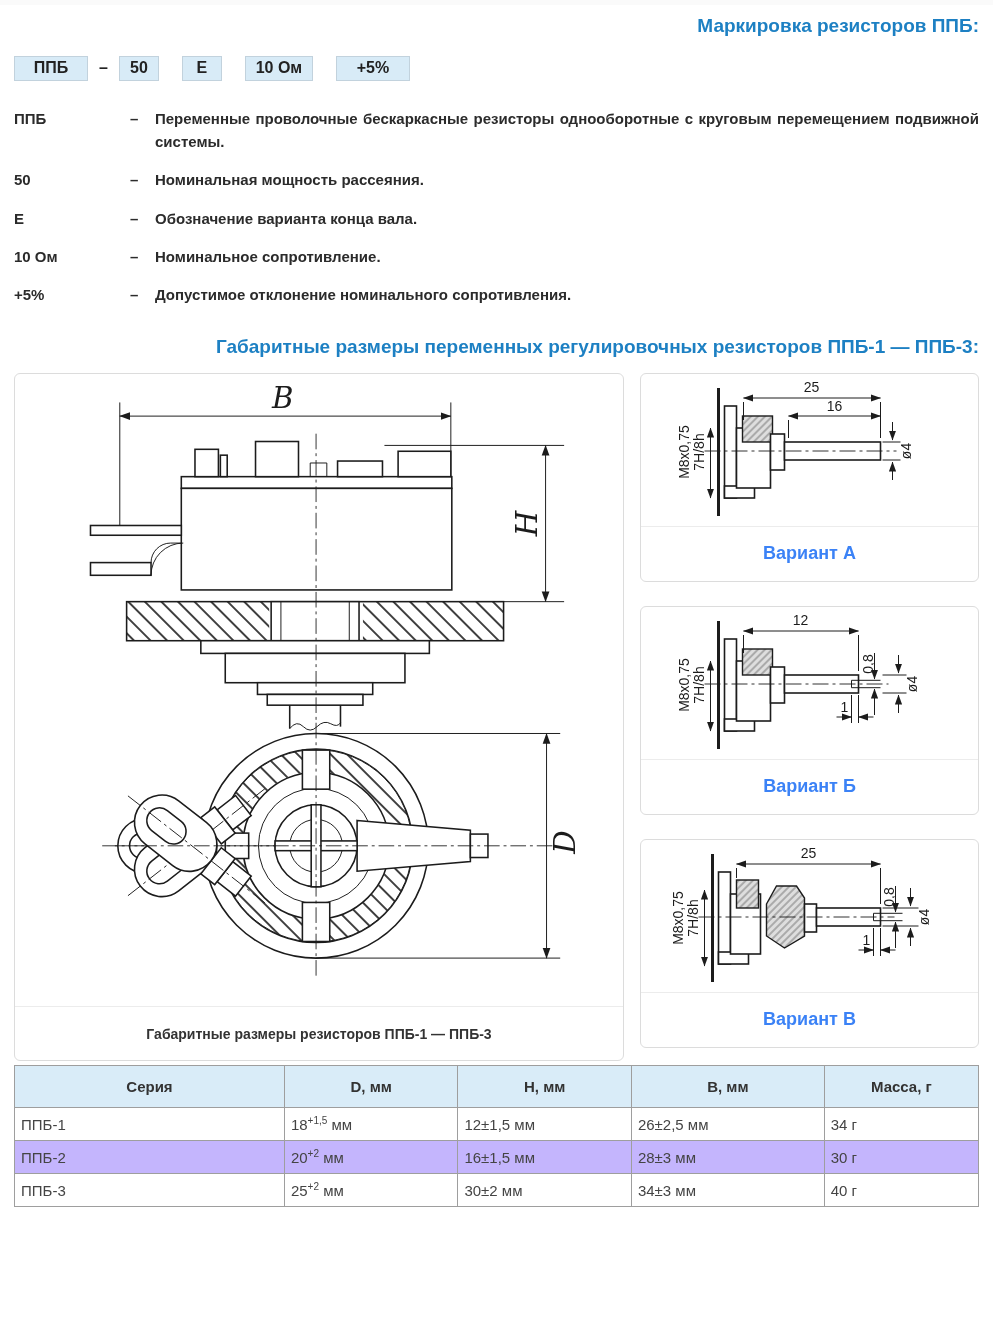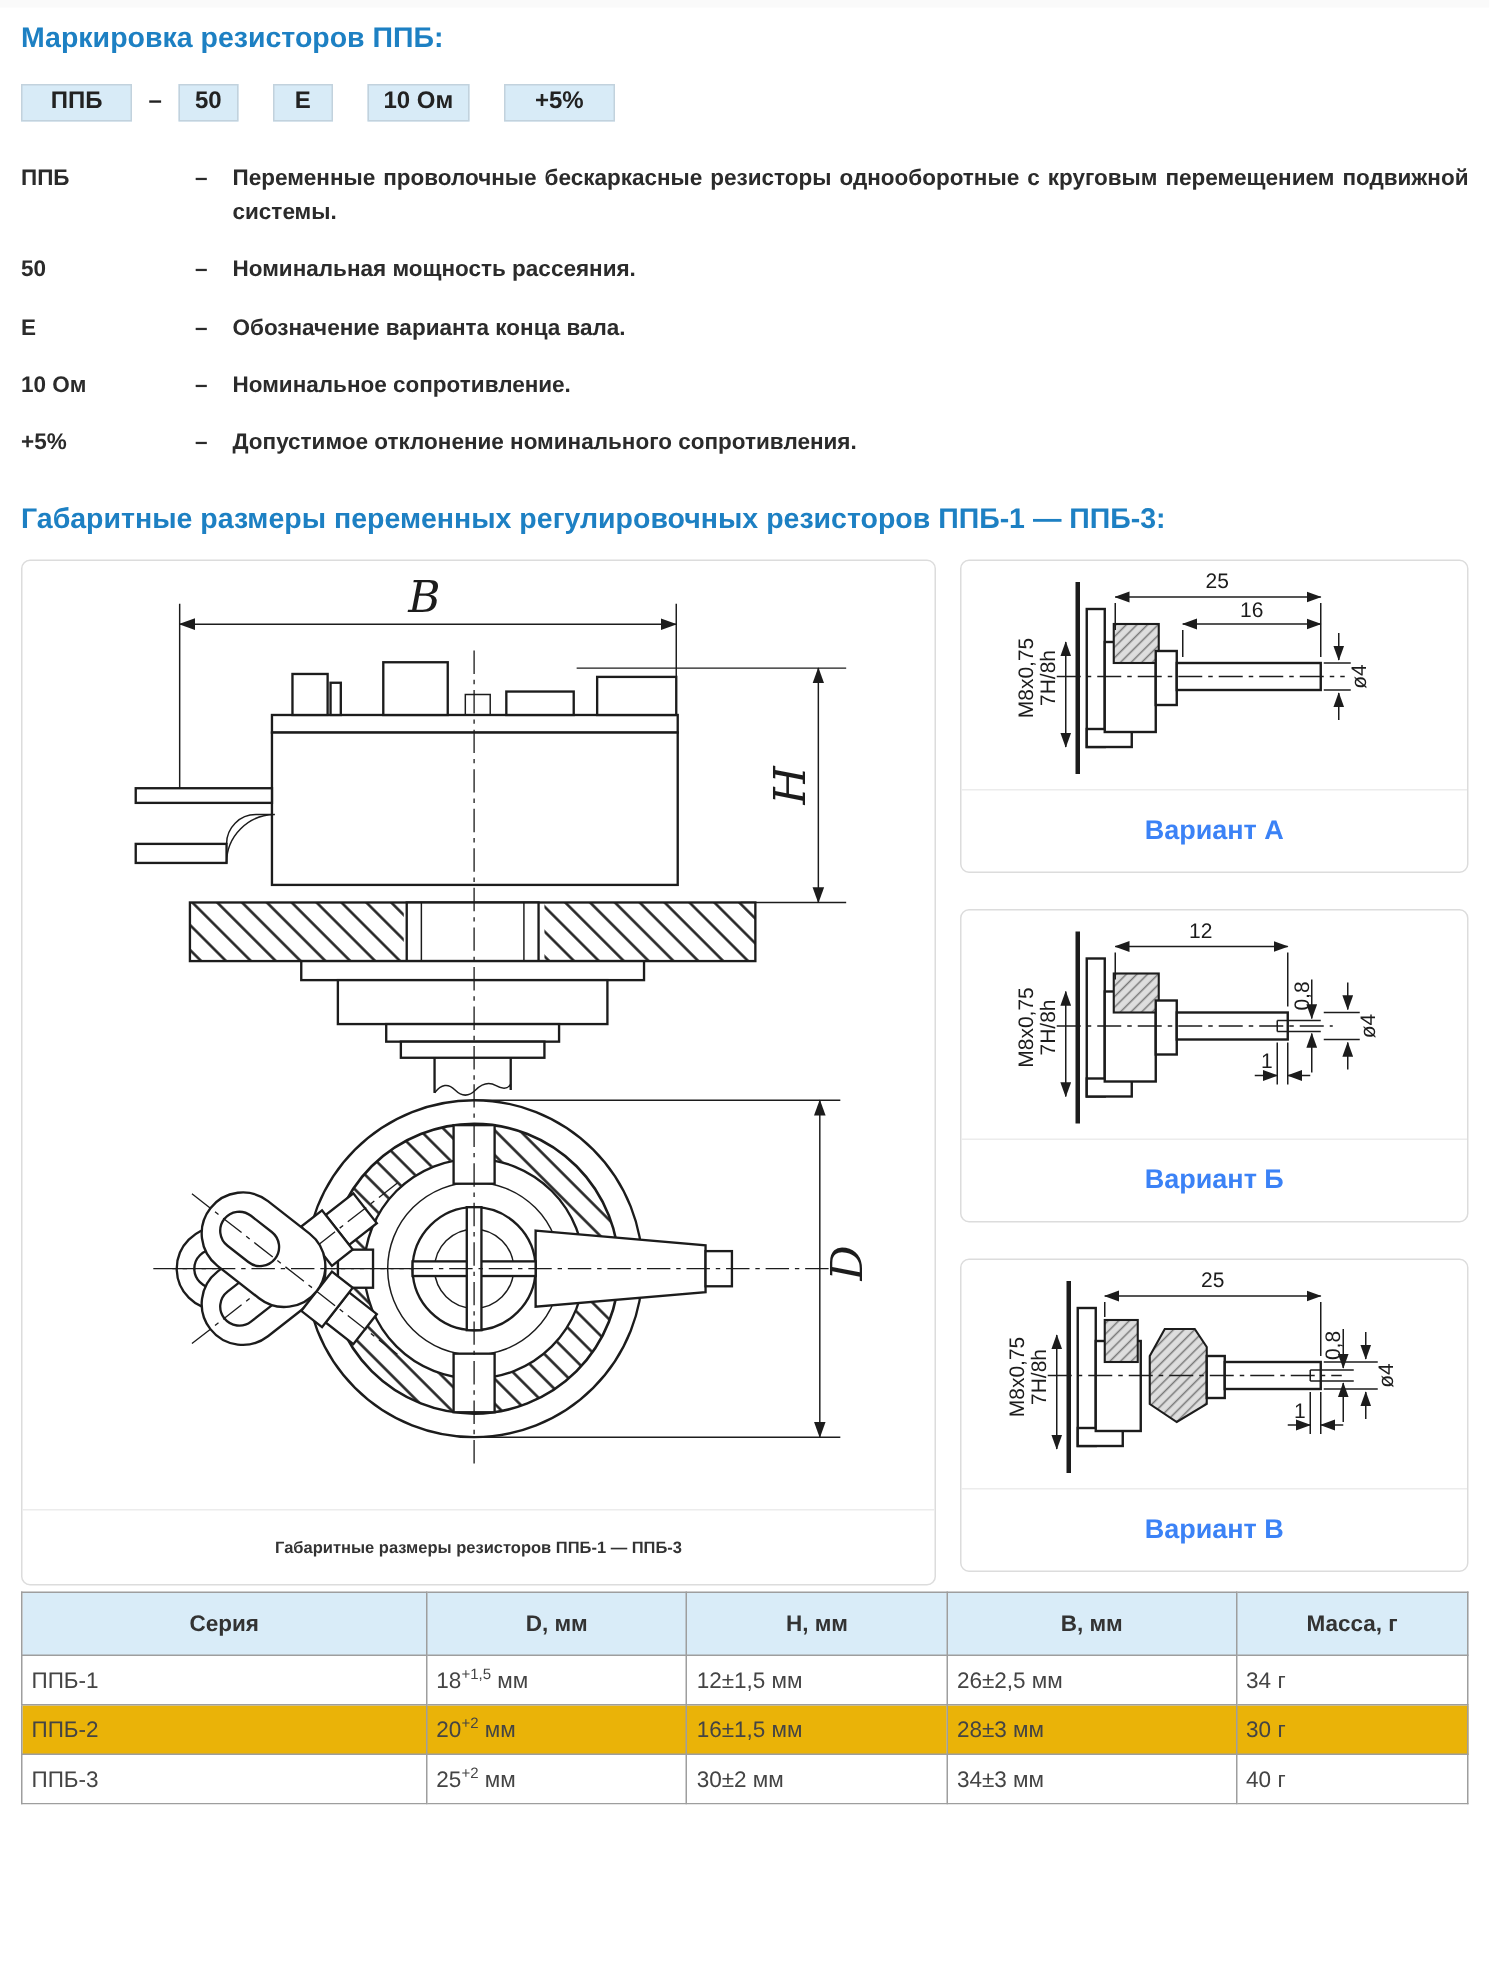--- a/index.html
+++ b/index.html
@@ -8,21 +8,21 @@
     width: 993px;
     font-family: "Liberation Sans", sans-serif;
     color: #333;
     position: relative;
   }
   .top-strip { height:5px; background:#fafafa; }
   .page { padding: 2px 14px 0 14px; }
 
   .heading {
     color:#1d80c3; font-size:19px; font-weight:bold;
-    margin: 10px 0 0 0; line-height:1.2;
+    margin: 10px 0 0 0; line-height:1.2;text-align:right;
   }
   .h1 { margin-top:8px; }
   .h2 { margin-top:30px; margin-bottom:14px; }
 
   
   .mark-row { display:flex; align-items:center; margin-top:17px; height:27px; }
   .mark-box {
     background:#d8ebf7; border:1px solid #c2d2dd; color:#222;
     font-weight:bold; font-size:16px; padding:2px 0 3px 0;
     text-align:center; display:inline-block;
@@ -42,21 +42,21 @@
   }
   .legend-desc { text-align:justify; }
 
   
   .fig-wrap { display:flex; gap:16px; margin-top:11px; align-items:flex-start; }
   .panel { border:1px solid #dcdcdc; border-radius:6px; background:#fff; overflow:hidden; }
   .panel-main { width:610px; }
   .panel-main .draw { padding:5px 0 2px 0; display:flex; justify-content:center; }
   .caption {
     border-top:1px solid #ececec; text-align:center; font-weight:bold;
-    font-size:11px; color:#333; padding:19px 8px 18px 8px;
+    font-size:14px; color:#333; padding:19px 8px 18px 8px;
   }
   .right-col { width:339px; display:flex; flex-direction:column; }
   .panel-v { margin-bottom:24px; }
   .panel-v:last-child { margin-bottom:0; }
   .panel-v .draw { padding:2px 0 0 0; display:flex; justify-content:center; }
   .caption-v {
     border-top:1px solid #ececec; text-align:center; font-weight:bold;
     font-size:18px; color:#3b82f6; padding:16px 8px 17px 8px;
   }
 
@@ -79,21 +79,21 @@
   
   .dim-table {
     width:100%; border-collapse:collapse; margin-top:4px;
     font-size:15px; color:#444;
   }
   .dim-table th {
     background:#d9ecf8; border:1px solid #9e9e9e; padding:12px 6px;
     font-weight:bold; color:#333; text-align:center; font-size:15px;
   }
   .dim-table td { border:1px solid #9e9e9e; padding:7px 6px; text-align:left; }
-  .dim-table tr.even td { background:#eab308; }
+  .dim-table tr.even td { background:#c4b5fd; }
   .dim-table sup { font-size:10px; }
 </style>
 </head>
 <body>
 
 <div class="top-strip"></div>
 <div class="page">
 
   <div class="heading h1">Маркировка резисторов ППБ:</div>
 

